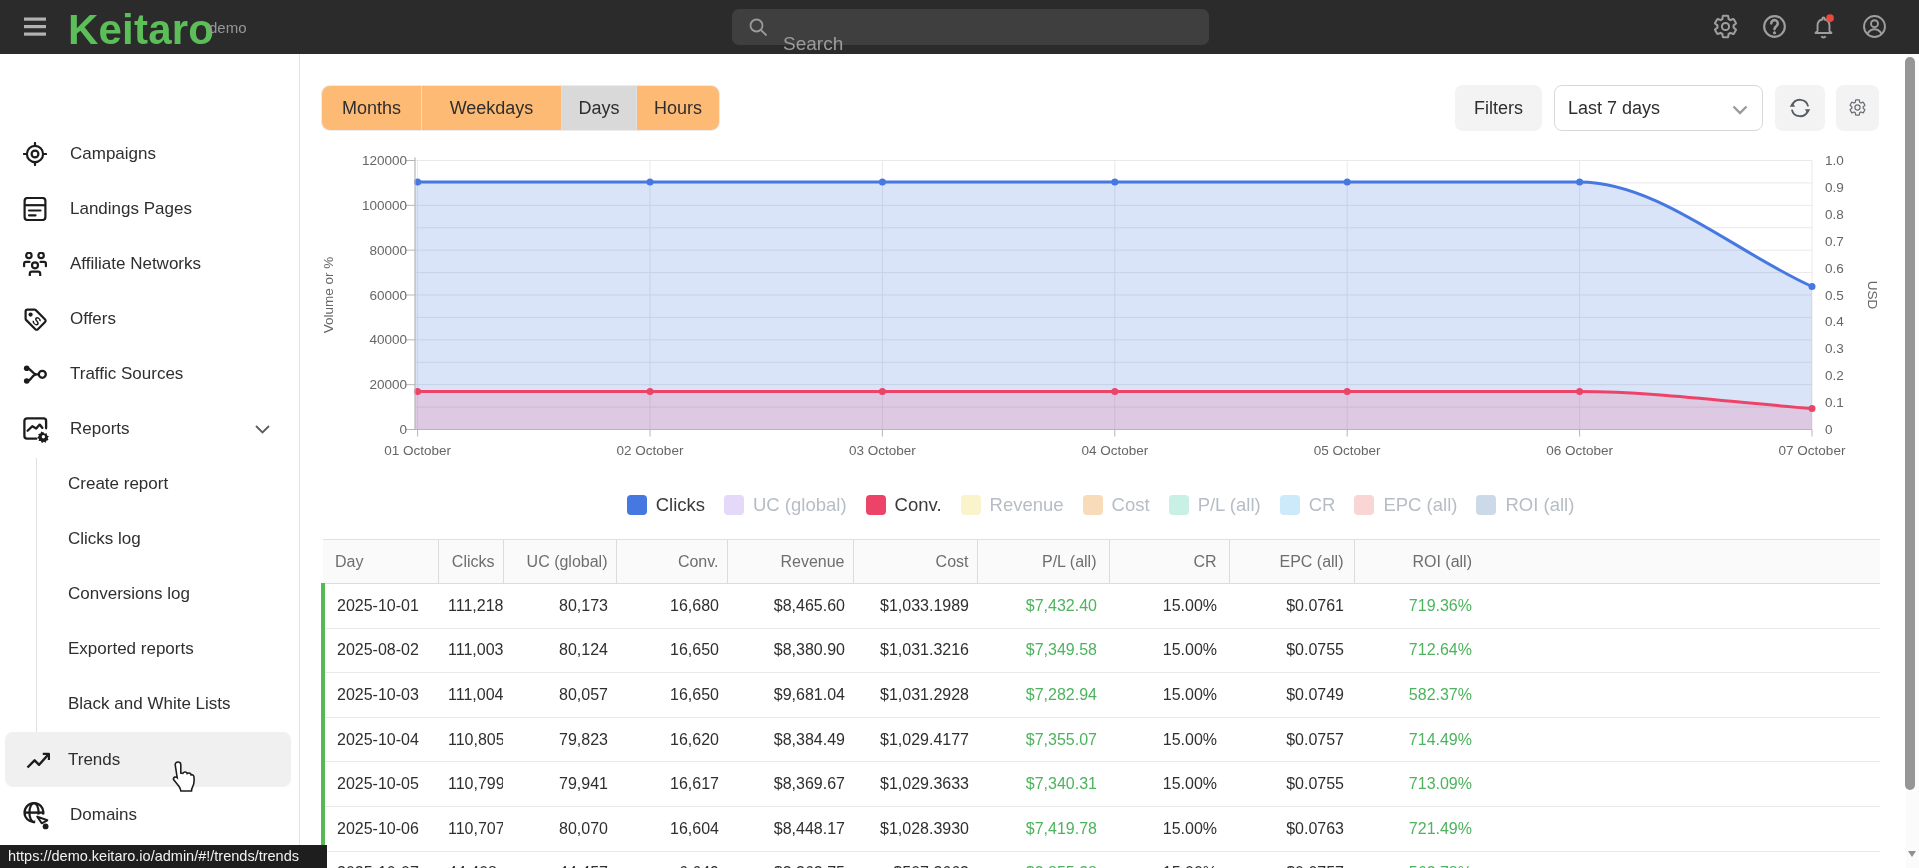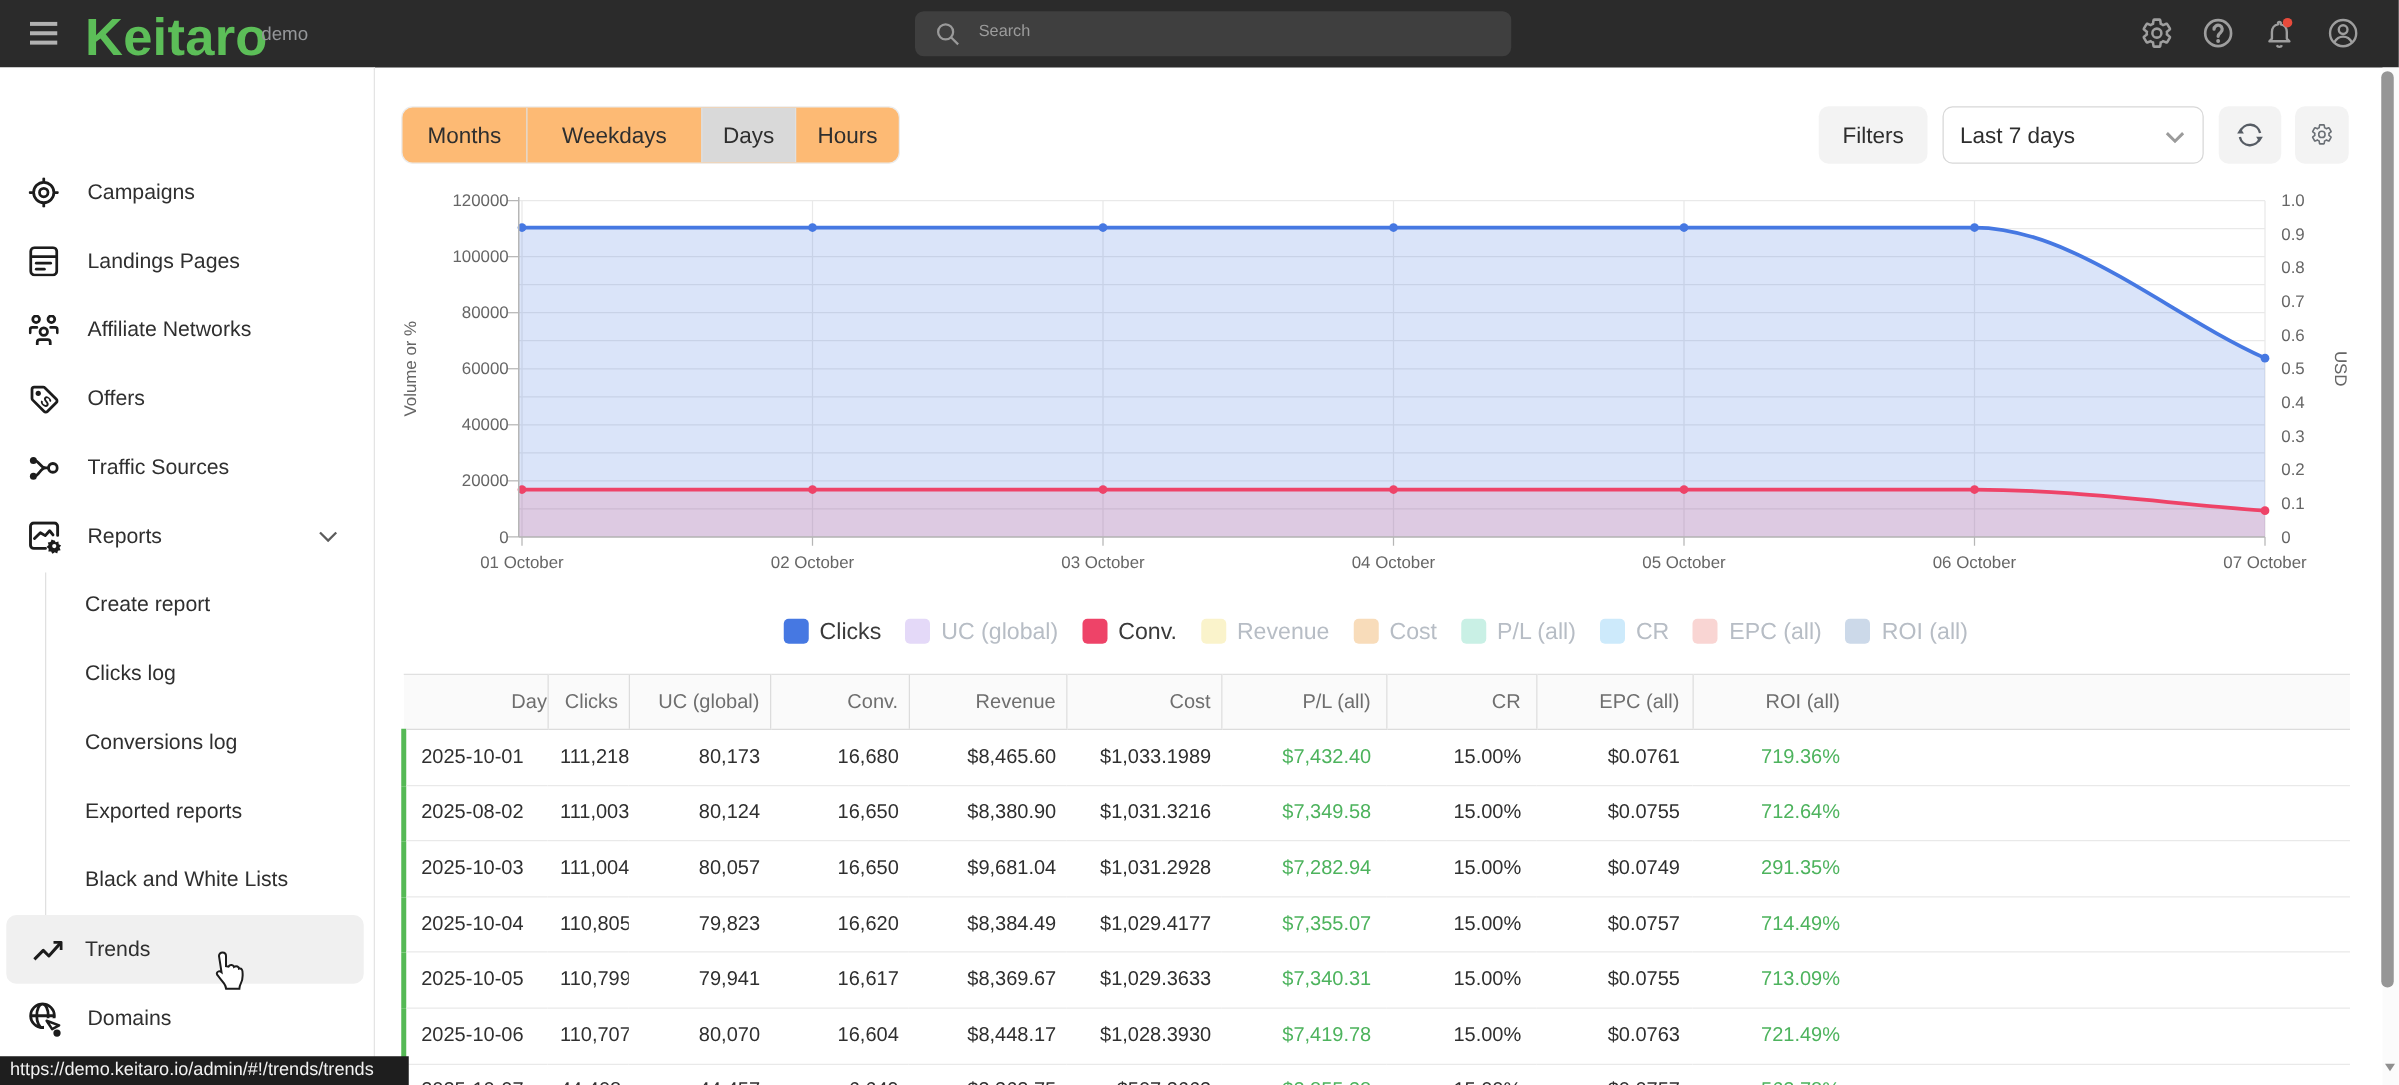--- a/index.html
+++ b/index.html
@@ -5,21 +5,21 @@
 * { margin:0; padding:0; box-sizing:border-box; }
 html,body { width:1919px; height:868px; overflow:hidden; background:#fff;
   font-family:"Liberation Sans", sans-serif; }
 .abs { position:absolute; }
 #topbar { position:absolute; left:0; top:0; width:1919px; height:54px; background:#2b2b2b; }
 #logo { position:absolute; left:68px; top:6px; font-size:42px; font-weight:bold;
   color:#5cbe58; letter-spacing:0.2px; }
 #demo { position:absolute; left:209px; top:19px; font-size:15px; color:#95979a; }
 #search { position:absolute; left:732px; top:9px; width:477px; height:36px;
   background:#3f3f3f; border-radius:7px; }
-#search span { position:absolute; left:51px; top:8px; font-size:13px; color:#9c9c9c; }
+#search span { position:absolute; left:51px; top:24px; font-size:19px; color:#9c9c9c; }
 #sidebar { position:absolute; left:0; top:54px; width:300px; height:814px; background:#fff;
   border-right:1px solid #e4e4e4; }
 .mi { position:absolute; left:0; width:300px; height:55px; }
 .mi .txt { position:absolute; left:70px; top:50%; transform:translateY(-50%);
   font-size:17px; color:#2f2f2f; }
 .mi svg.icon { position:absolute; left:23px; top:50%; margin-top:-12px; }
 .smi { position:absolute; left:68px; transform:translateY(-50%); font-size:17px; color:#2f2f2f; }
 #subline { position:absolute; left:36px; top:404px; width:1px; height:274px; background:#e0e0e0; }
 #trendshl { position:absolute; left:5px; top:678px; width:286px; height:55px;
   background:#f0f0f0; border-radius:8px; }
@@ -358,21 +358,21 @@
     <col style="width:126px">
       <col style="width:124px">
       <col style="width:132px">
       <col style="width:120px">
     <col style="width:125px">
       <col style="width:126px">
       <col>
   </colgroup>
   <tbody>
       <tr>
-    <th style="text-align:right;padding-left:12px">Day</th>
+    <th style="text-align:left;padding-left:12px">Day</th>
     <th class="r">Clicks</th>
         <th class="r">UC (global)</th>
         <th class="r">Conv.</th>
     <th class="r">Revenue</th>
         <th class="r">Cost</th>
         <th class="r" style="padding-right:12px">P/L (all)</th>
     <th class="r" style="padding-right:12px">CR</th>
         <th class="r" style="padding-right:10px">EPC (all)</th>
     <th class="r">ROI (all)</th>
         <th style="border-left:none"></th>
@@ -406,21 +406,21 @@
   <tr>
         <td class="day">2025-10-03</td>
         <td class="l">111,004</td>
         <td class="r">80,057</td>
         <td class="r">16,650</td>
         <td class="r">$9,681.04</td>
         <td class="r">$1,031.2928</td>
         <td class="r g" style="padding-right:12px">$7,282.94</td>
         <td class="r" style="padding-right:12px">15.00%</td>
         <td class="r" style="padding-right:10px">$0.0749</td>
-        <td class="r g">291.35%</td>
+        <td class="r g">582.37%</td>
         <td></td>
       </tr>
   <tr>
         <td class="day">2025-10-04</td>
         <td class="l">110,805</td>
         <td class="r">79,823</td>
         <td class="r">16,620</td>
         <td class="r">$8,384.49</td>
         <td class="r">$1,029.4177</td>
         <td class="r g" style="padding-right:12px">$7,355.07</td>

